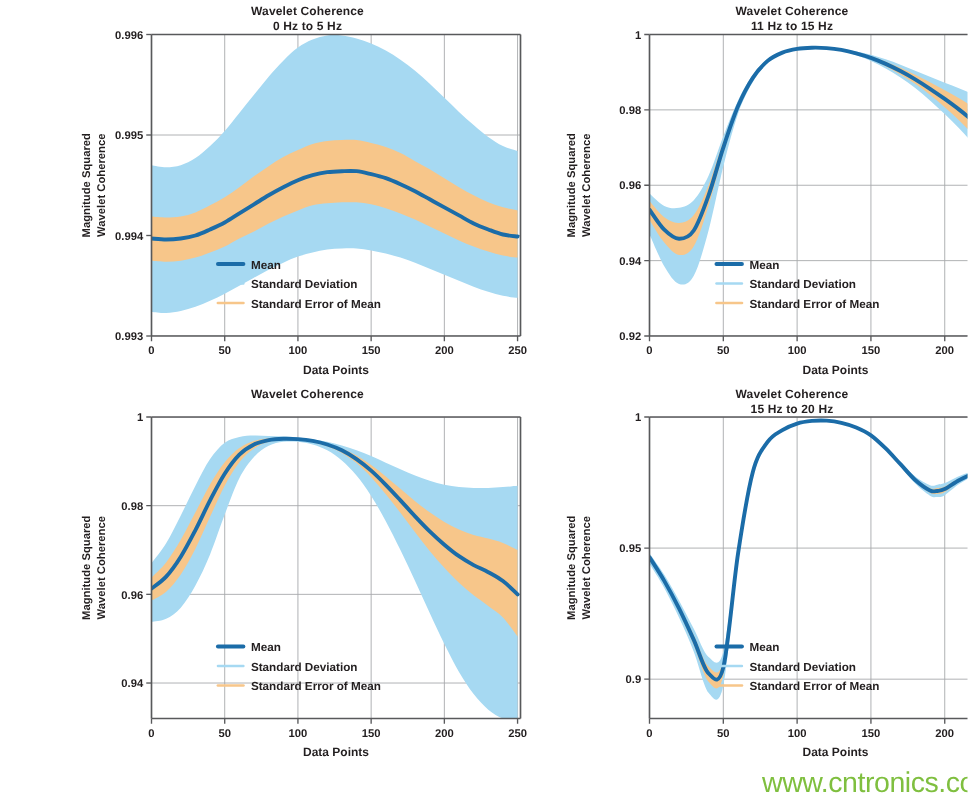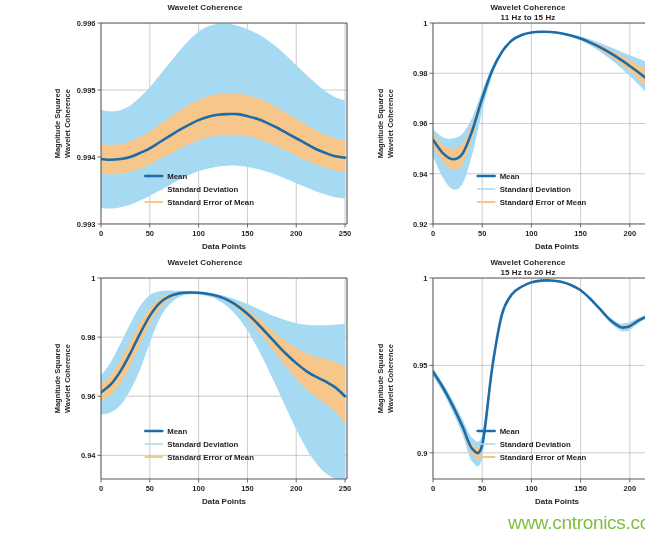--- a/index.html
+++ b/index.html
@@ -108,20 +108,21 @@
   #watermark .green { color: #7fbf3f; }
 </style>
 </head>
 <body>
 
 <div id="figure">
 
   <div class="panel" id="panel0" style="left:0px; top:0px; width:322px; height:258px;">
     <div class="panel-title" style="top:3px;">
       <span>Wavelet Coherence</span>
+      <span class="ln2">0 Hz to 5 Hz</span>
     </div>
     <svg id="svg0" width="322" height="258">
         <defs>
           <clipPath id="clip0">
             <rect x="57" y="23" width="246" height="201"></rect>
           </clipPath>
         </defs>
         <g clip-path="url(#clip0)">
           <line class="grid-line" x1="105.80952380952381" y1="23" x2="105.80952380952381" y2="224"></line>
           <line class="grid-line" x1="154.61904761904762" y1="23" x2="154.61904761904762" y2="224"></line>

